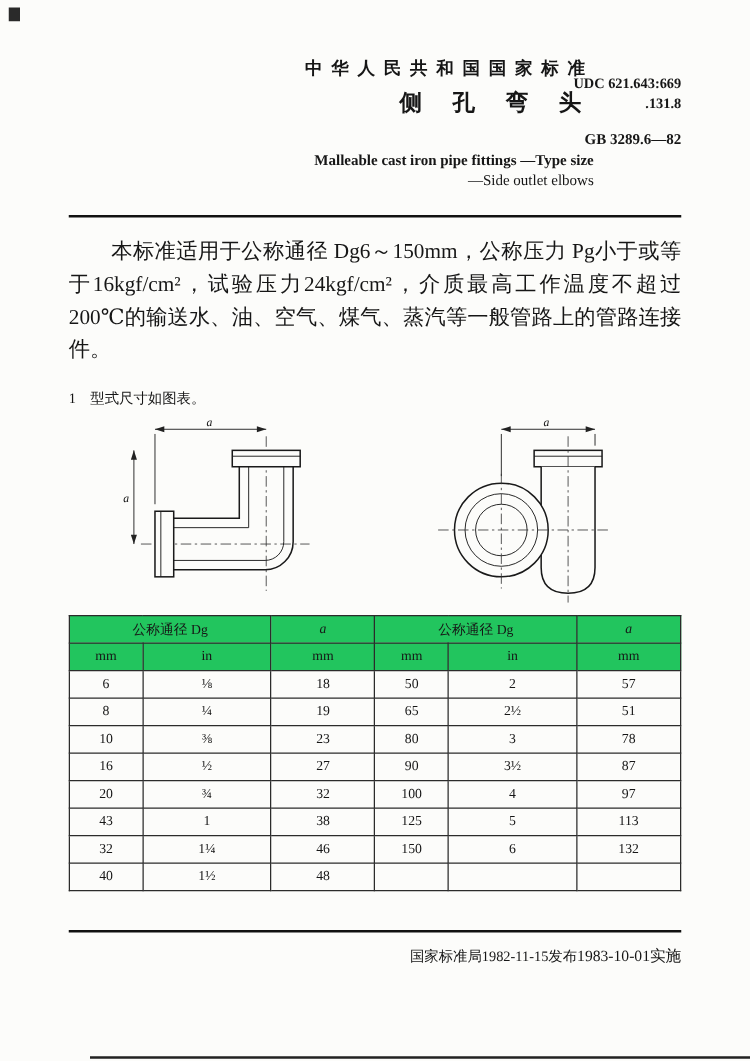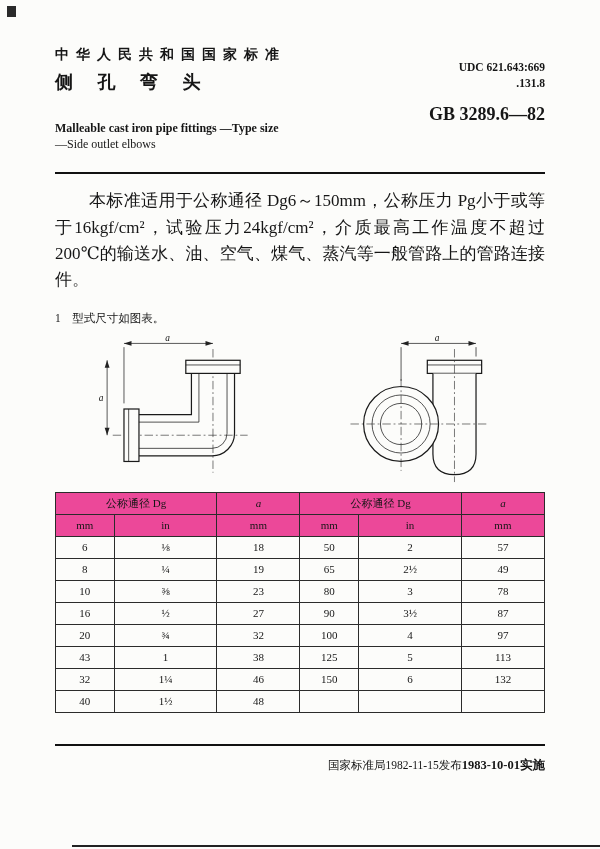--- a/index.html
+++ b/index.html
@@ -10,24 +10,24 @@
     background:#fcfcfa;
     box-sizing:border-box;
     padding:46px 55px 0 55px;
     font-family:"Liberation Serif","DejaVu Serif",serif;
     color:#161616;
     overflow:hidden;
   }
   .corner-mark { position:absolute; left:7px; top:6px; width:9px; height:11px; background:#2a2a2a; }
   .bottom-scan-line { position:absolute; left:72px; right:0; bottom:2px; height:2px; background:#222; }
 
-  .head-col { padding-right:70px; text-align:left; }
+  .head-col { padding-right:70px; text-align:right; }
   .std-header { font-size:14px; letter-spacing:7px; font-weight:bold; }
   .udc-block { position:absolute; right:55px; top:60px; text-align:right; font-size:11.5px; font-weight:bold; line-height:1.35; }
-  .gb-number { position:absolute; right:55px; top:104px; font-size:18px; font-weight:bold; }
+  .gb-number { position:absolute; right:55px; top:104px; font-size:12px; font-weight:bold; }
 
   .title-cn1 { margin-top:28px; font-size:18px; font-weight:bold; letter-spacing:2px; }
   .title-cn2 { margin-top:6px; font-size:18px; font-weight:bold; letter-spacing:10px; }
   .title-en  { margin-top:27px; font-size:12px; font-weight:bold; line-height:1.3; }
   .title-en2 { font-size:12px; font-weight:normal; line-height:1.3; }
 
   .rule { border-top:2px solid #111; margin-top:20px; }
 
   .scope { margin-top:14px; font-size:17px; line-height:1.55; text-indent:2em; text-align:justify; }
   .item-line { margin-top:5px; font-size:11.5px; }
@@ -37,28 +37,28 @@
   .fig-stroke { fill:none; stroke:#1a1a1a; stroke-width:1.3; }
   .fig-thin   { fill:none; stroke:#1a1a1a; stroke-width:0.8; }
   .fig-center { fill:none; stroke:#333; stroke-width:0.7; stroke-dasharray:9 3 2 3; }
   .fig-dim    { fill:none; stroke:#222; stroke-width:0.8; }
   .fig-white  { fill:#fcfcfa; stroke:#1a1a1a; stroke-width:1.3; }
   .dim-text   { font-size:10px; font-style:italic; fill:#111; font-family:"Liberation Serif",serif; }
   .arrow      { fill:#222; stroke:none; }
 
   .size-table { margin-top:8px; width:100%; border-collapse:collapse; font-size:11px; text-align:center; table-layout:fixed; }
   .size-table th, .size-table td { border:1px solid #2b2b2b; height:21px; padding:0 2px; font-weight:normal; }
-  .size-table thead th { background:#ec4899; }
+  .size-table thead th { background:#22c55e; }
   .ital { font-style:italic; }
 
   .notes { margin-top:9px; font-size:11.5px; line-height:1.6; }
 
   .footer { position:absolute; left:55px; right:55px; top:744px; border-top:2px solid #111; padding-top:11px; display:flex; justify-content:flex-end; align-items:baseline; }
   .footer-left  { font-size:11.5px; }
-  .footer-right { font-size:12.5px; font-weight:bold; }
+  .footer-right { font-size:12.5px; font-weight:normal; }
 </style>
 </head>
 <body>
 
 <div class="page">
   <div class="corner-mark"></div>
   <div class="bottom-scan-line"></div>
 
   <div class="udc-block">
     <div>UDC 621.643:669</div>
@@ -169,21 +169,21 @@
           <td>50</td>
           <td>2</td>
           <td>57</td>
         </tr>
         <tr>
           <td>8</td>
           <td>¼</td>
           <td>19</td>
           <td>65</td>
           <td>2½</td>
-          <td>49</td>
+          <td>51</td>
         </tr>
         <tr>
           <td>10</td>
           <td>⅜</td>
           <td>23</td>
           <td>80</td>
           <td>3</td>
           <td>78</td>
         </tr>
         <tr>

